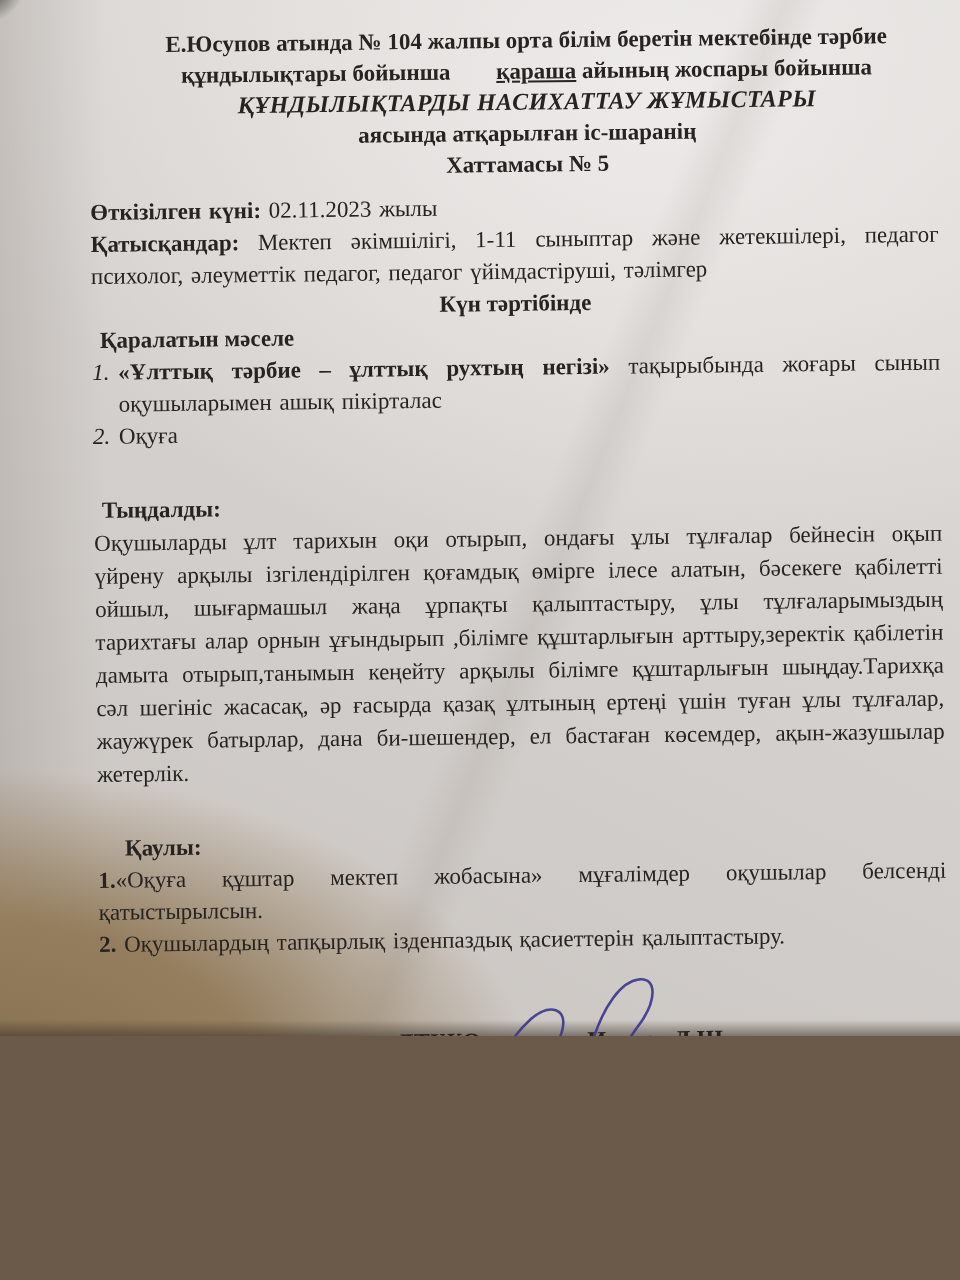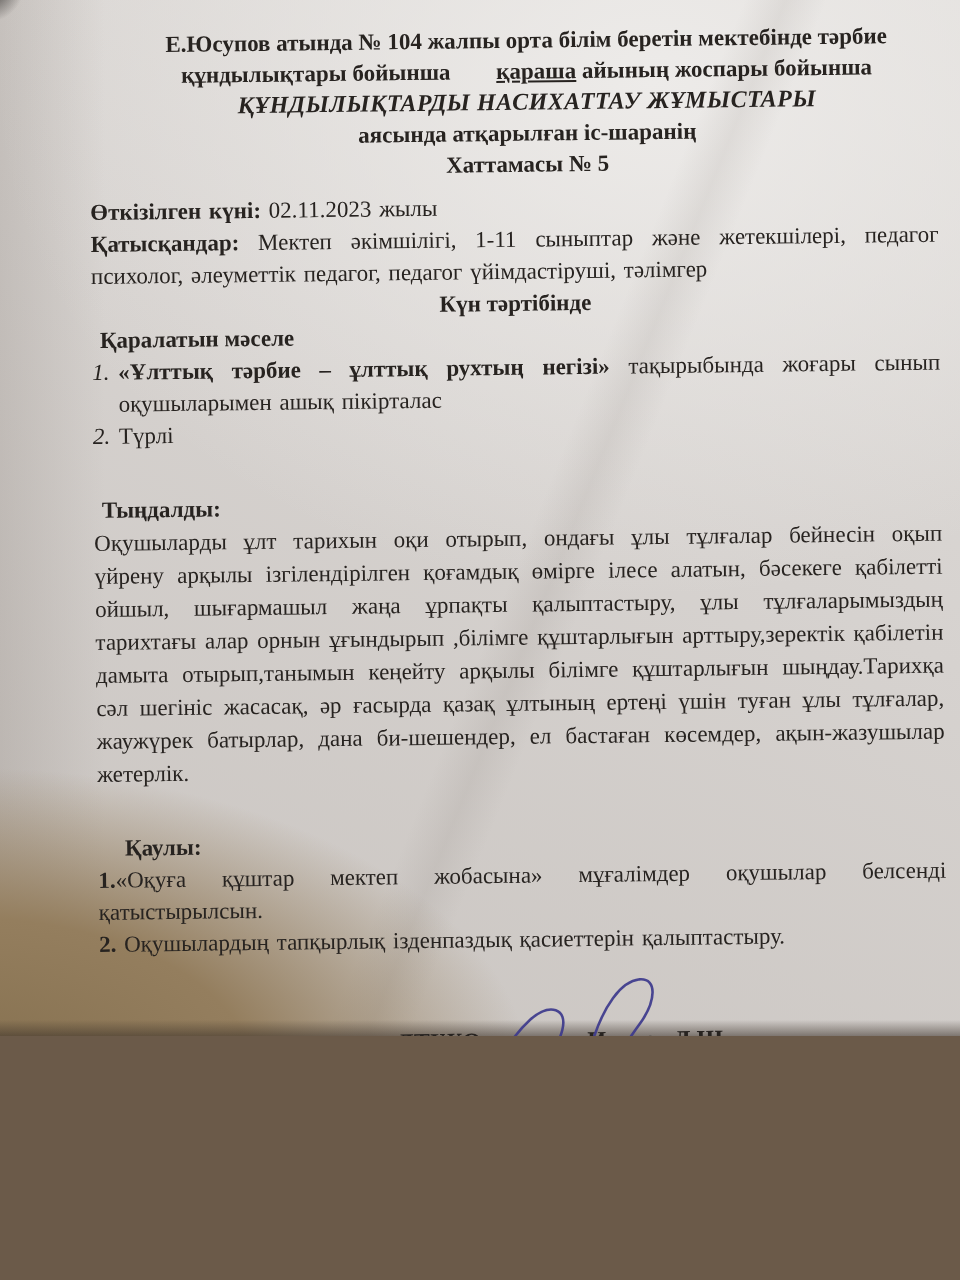--- a/index.html
+++ b/index.html
@@ -63,21 +63,21 @@
     </div>
 
     <div class="heading-center">Күн тәртібінде</div>
     <div class="sub-heading">Қаралатын мәселе</div>
 
     <ul class="issue-list">
       <li class="issue" style="margin-left:26px;">
         <span class="num">1.</span><span class="b">«Ұлттық тәрбие – ұлттық рухтың негізі»</span><span> тақырыбында   жоғары сынып оқушыларымен ашық пікірталас</span>
       </li>
       <li class="issue" style="margin-left:26px;">
-        <span class="num">2.</span><span>Түрлі</span>
+        <span class="num">2.</span><span>Оқуға</span>
       </li>
     </ul>
 
     <div class="spacer-md"></div>
 
     <div class="sub-heading">Тыңдалды:</div>
     <p class="para">Оқушыларды ұлт тарихын оқи отырып, ондағы ұлы тұлғалар бейнесін оқып үйрену арқылы ізгілендірілген қоғамдық өмірге ілесе алатын, бәсекеге қабілетті ойшыл, шығармашыл жаңа ұрпақты қалыптастыру, ұлы тұлғаларымыздың тарихтағы алар орнын ұғындырып ,білімге құштарлығын арттыру,зеректік қабілетін дамыта отырып,танымын кеңейту арқылы білімге құштарлығын шыңдау.Тарихқа сәл шегініс жасасақ, әр ғасырда қазақ ұлтының ертеңі үшін туған ұлы тұлғалар, жаужүрек батырлар, дана би-шешендер, ел бастаған көсемдер, ақын-жазушылар жетерлік.</p>
 
     <div class="spacer-md"></div>
 

